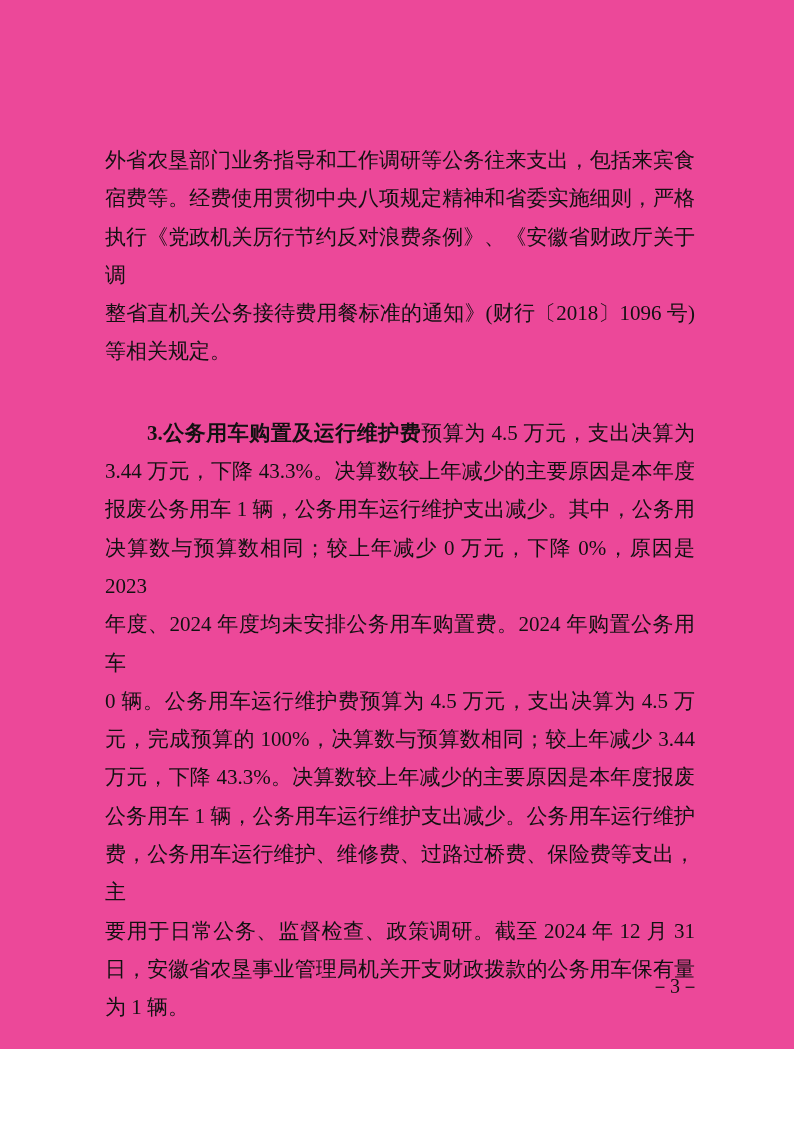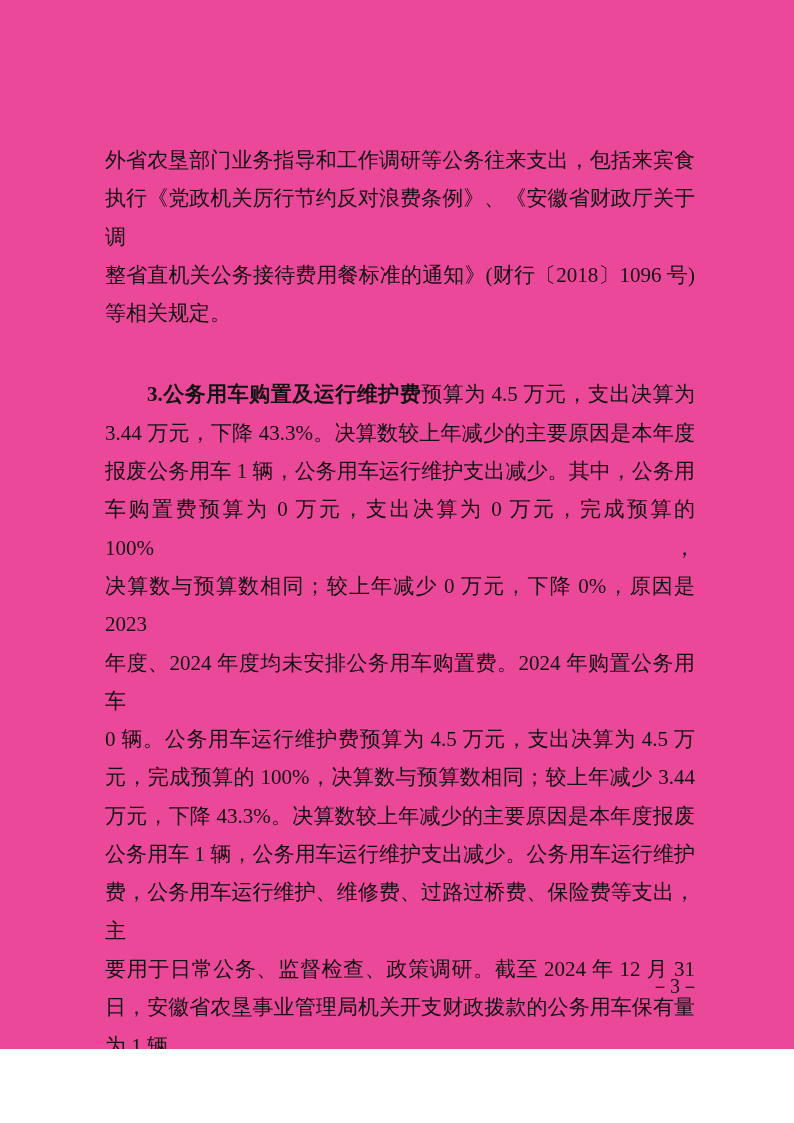--- a/index.html
+++ b/index.html
@@ -48,27 +48,27 @@
     line-height: 24px;
     color: #111111;
   }
 </style>
 </head>
 <body>
 
 <div class="page">
   <div class="body-text" id="body-container">
       <div class="line">外省农垦部门业务指导和工作调研等公务往来支出，包括来宾食</div>
+      <div class="line">宿费等。经费使用贯彻中央八项规定精神和省委实施细则，严格</div>
       <div class="line">执行《党政机关厉行节约反对浪费条例》、《安徽省财政厅关于调</div>
       <div class="line">整省直机关公务接待费用餐标准的通知》(财行〔2018〕1096 号)</div>
       <div class="line last">等相关规定。</div>
       <div class="line indent"><b>3.公务用车购置及运行维护费</b><span>预算为 4.5 万元，支出决算为</span></div>
       <div class="line">3.44 万元，下降 43.3%。决算数较上年减少的主要原因是本年度</div>
       <div class="line">报废公务用车 1 辆，公务用车运行维护支出减少。其中，公务用</div>
-      <div class="line">车购置费预算为 0 万元，支出决算为 0 万元，完成预算的 100%，</div>
       <div class="line">决算数与预算数相同；较上年减少 0 万元，下降 0%，原因是 2023</div>
       <div class="line">年度、2024 年度均未安排公务用车购置费。2024 年购置公务用车</div>
       <div class="line">0 辆。公务用车运行维护费预算为 4.5 万元，支出决算为 4.5 万</div>
       <div class="line">元，完成预算的 100%，决算数与预算数相同；较上年减少 3.44</div>
       <div class="line">万元，下降 43.3%。决算数较上年减少的主要原因是本年度报废</div>
       <div class="line">公务用车 1 辆，公务用车运行维护支出减少。公务用车运行维护</div>
       <div class="line">费，公务用车运行维护、维修费、过路过桥费、保险费等支出，主</div>
       <div class="line">要用于日常公务、监督检查、政策调研。截至 2024 年 12 月 31</div>
       <div class="line">日，安徽省农垦事业管理局机关开支财政拨款的公务用车保有量</div>
       <div class="line last">为 1 辆。</div>

